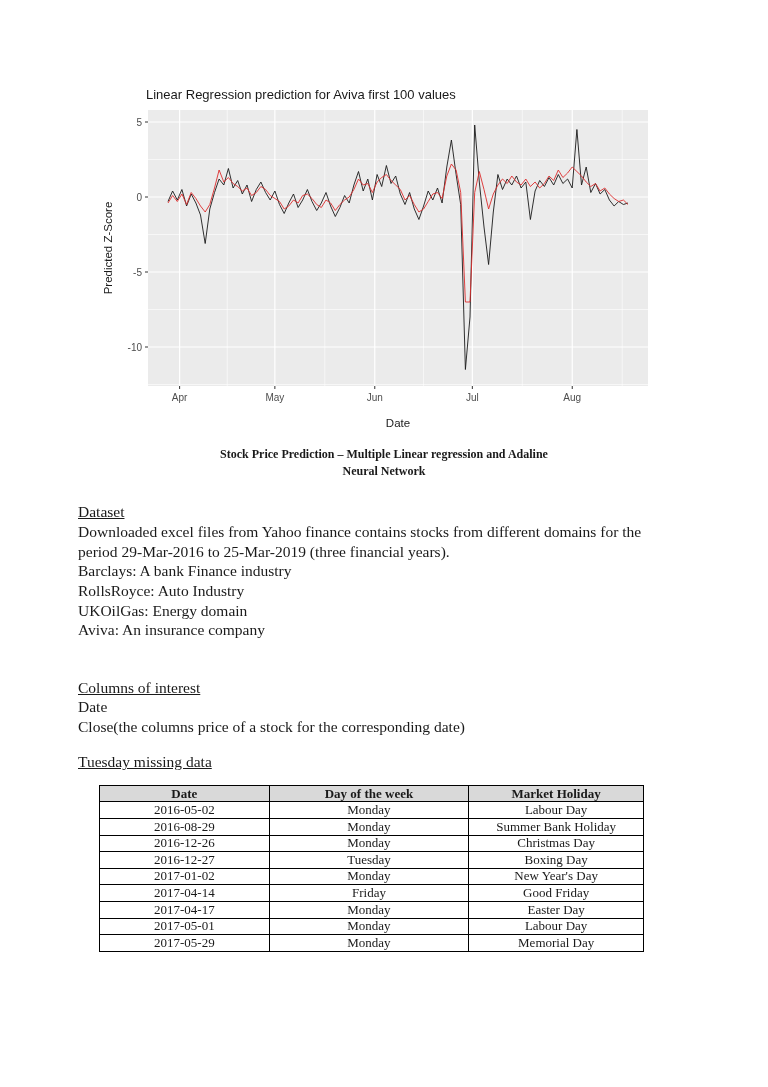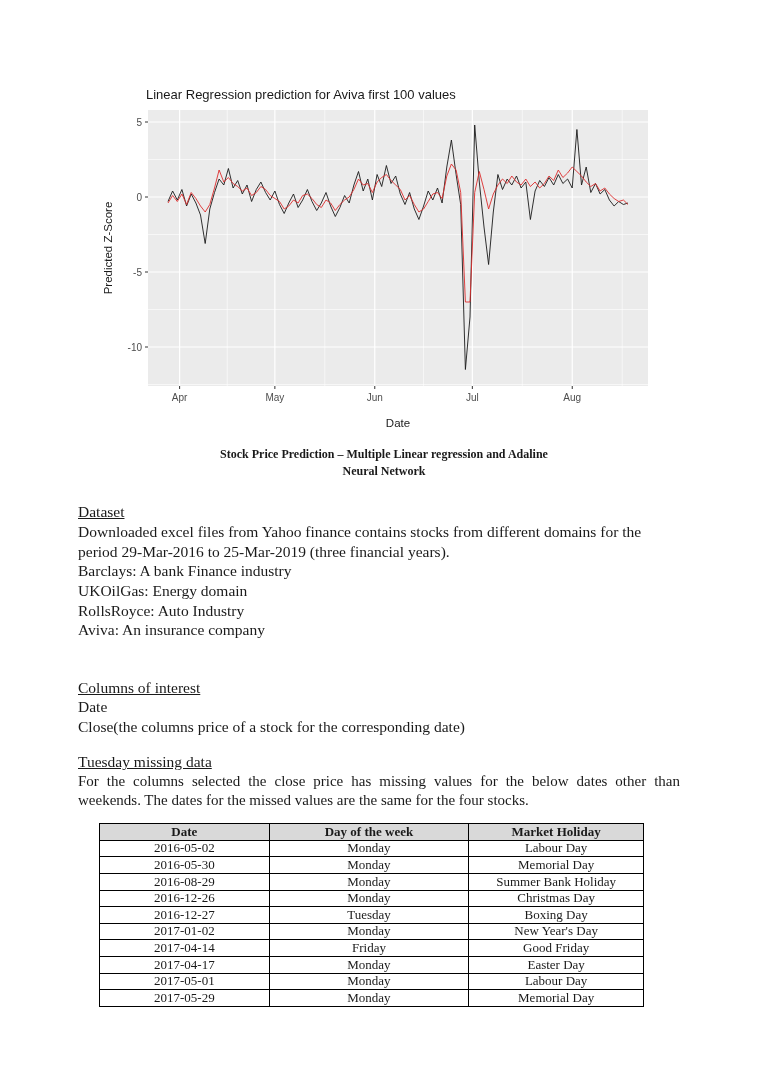--- a/index.html
+++ b/index.html
@@ -93,60 +93,54 @@
     <div>Neural Network</div>
   </div>
 
   <div class="content">
 
     <section>
       <p class="sec-title">Dataset</p>
       <p class="para">Downloaded excel files from Yahoo finance contains stocks from different domains for the period 29-Mar-2016 to 25-Mar-2019 (three financial years).</p>
       <div class="stocks">
         <div>Barclays: A bank Finance industry</div>
+        <div>RollsRoyce: Auto Industry</div>
         <div>UKOilGas: Energy domain</div>
-        <div>RollsRoyce: Auto Industry</div>
         <div>Aviva: An insurance company</div>
       </div>
     </section>
 
     <section class="cols-sec">
       <p class="sec-title">Columns of interest</p>
       <p>Date</p>
       <p>Close(the columns price of a stock for the corresponding date)</p>
     </section>
 
     <section class="missing-sec">
       <p class="sec-title">Tuesday missing data</p>
-      <p class="missing-para">For the columns selected the close price has missing values for the below dates other than weekends. The dates for the missed values are the same for the four stocks.</p>
     </section>
 
     <table>
       <colgroup>
         <col style="width:170px">
           <col style="width:200px">
           <col style="width:175px">
       </colgroup>
       <thead>
         <tr>
           <th>Date</th>
           <th>Day of the week</th>
           <th>Market Holiday</th>
         </tr>
       </thead>
       <tbody>
           <tr>
             <td>2016-05-02</td>
             <td>Monday</td>
             <td>Labour Day</td>
-          </tr>
-          <tr>
-            <td>2016-05-30</td>
-            <td>Monday</td>
-            <td>Memorial Day</td>
           </tr>
           <tr>
             <td>2016-08-29</td>
             <td>Monday</td>
             <td>Summer Bank Holiday</td>
           </tr>
           <tr>
             <td>2016-12-26</td>
             <td>Monday</td>
             <td>Christmas Day</td>

